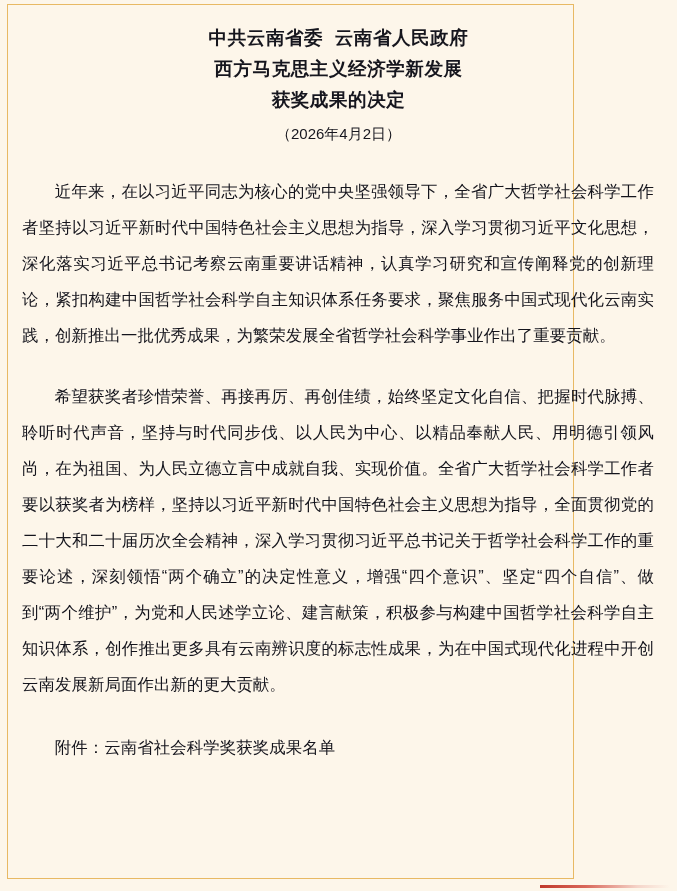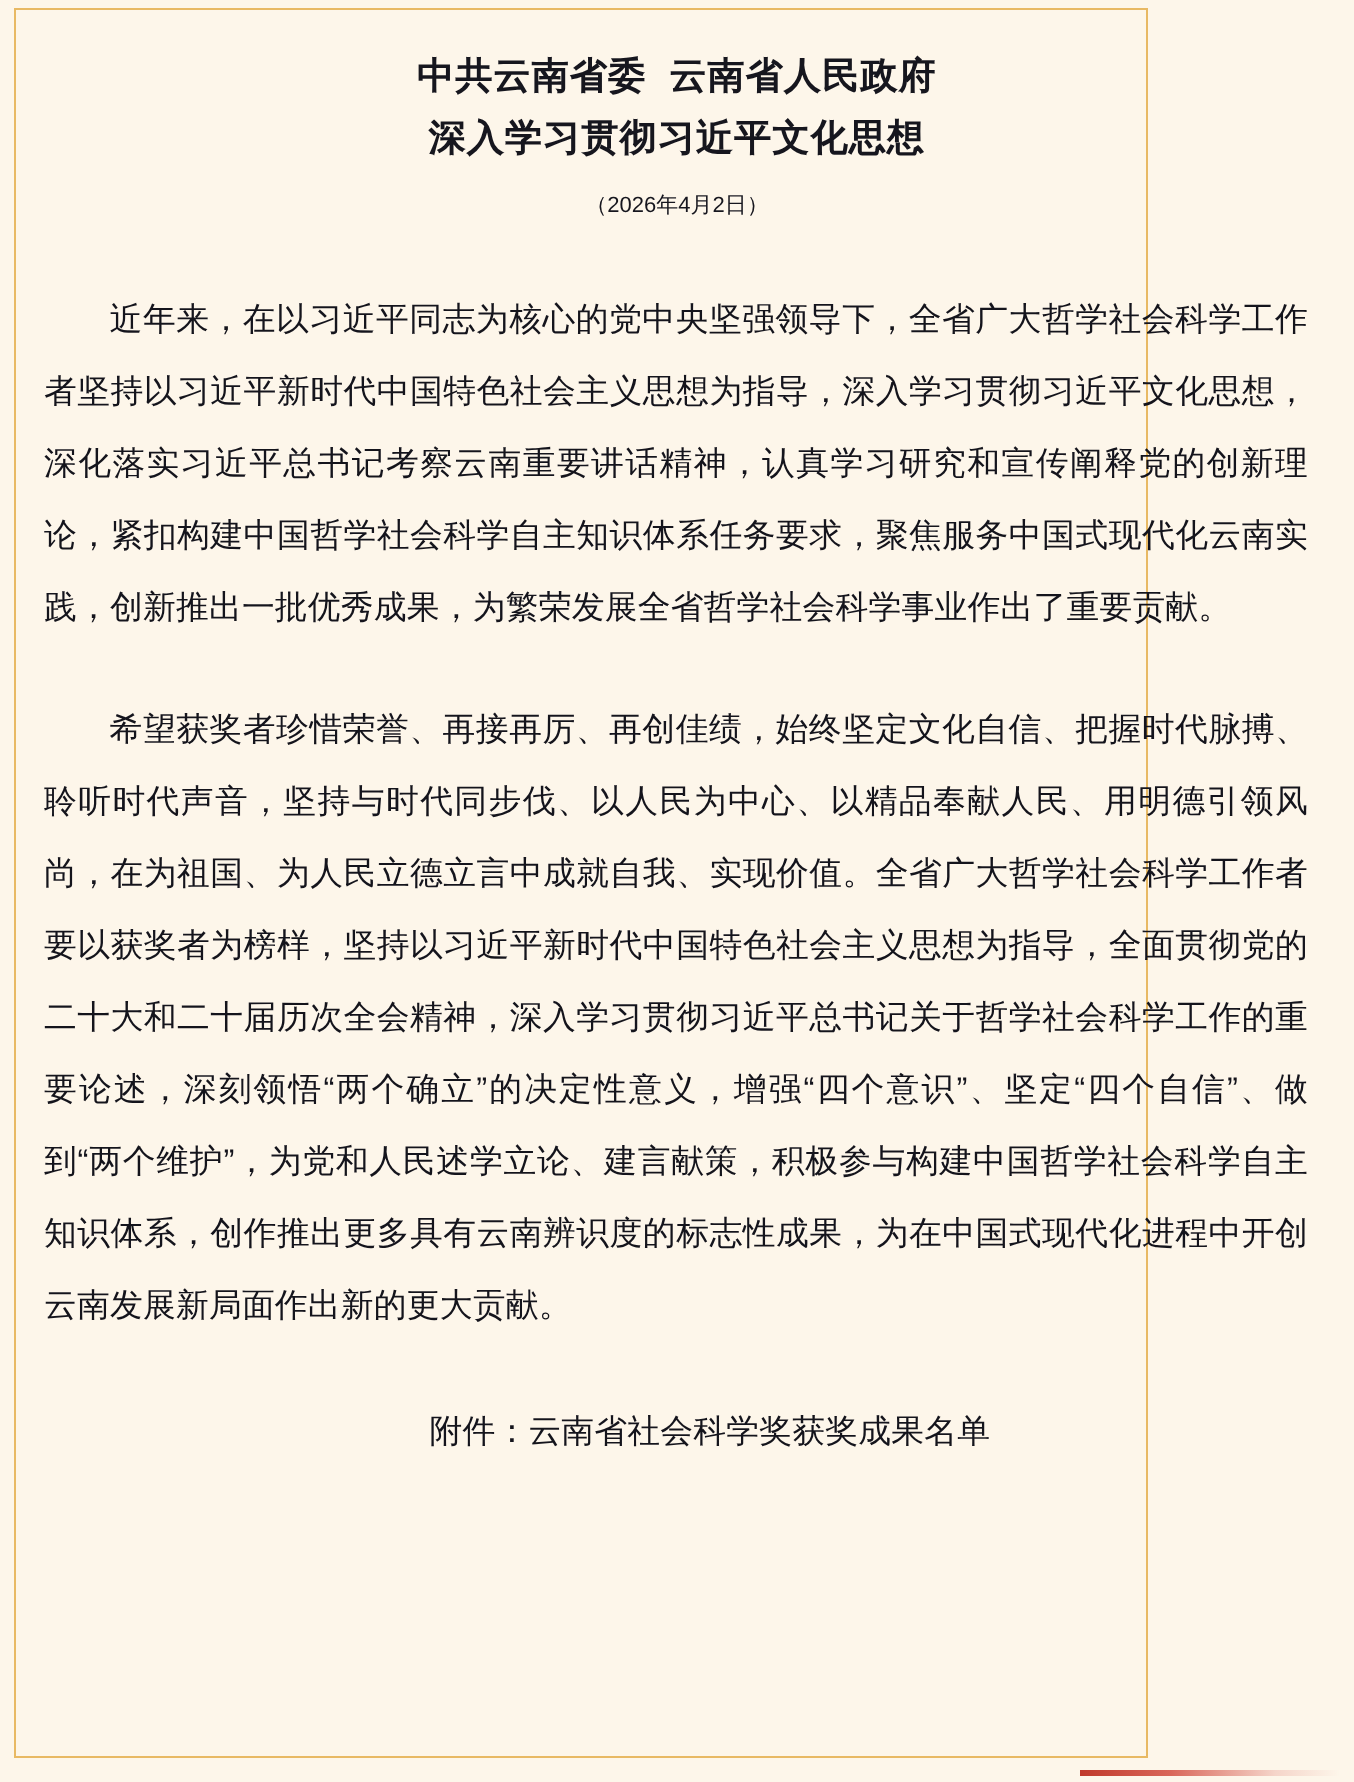--- a/index.html
+++ b/index.html
@@ -65,21 +65,21 @@
   }
   .doc-title-line {
     font-size: 18.5px;
     font-weight: bold;
     color: #16161e;
     line-height: 31px;
     letter-spacing: 0.6px;
     white-space: pre;
   }
   .doc-date-line {
-    font-size: 11px;
+    font-size: 15px;
     font-weight: normal;
     color: #16161e;
     line-height: 30px;
     margin-top: 4px;
     letter-spacing: 0px;
   }
 
   .doc-paragraphs {
     margin-top: 24px;
   }
@@ -97,35 +97,35 @@
   .doc-paragraph:last-child {
     margin-bottom: 16px;
   }
   .doc-attachment {
     font-size: 16.4px;
     color: #14141c;
     line-height: 28.6px;
     text-indent: 2em;
     margin: 31px 0 0 0;
     letter-spacing: 0.1px;
-    text-align: center;
   }
 </style>
 </head>
 <body>
 
 <div id="document-page">
 
   <div id="page-frame"></div>
 
   <div id="document-body">
 
     <div class="doc-title-block">
       <div class="doc-title-line">中共云南省委  云南省人民政府</div>
-      <div class="doc-title-line">深入学习贯彻习近平文化思想</div>
+      <div class="doc-title-line">西方马克思主义经济学新发展</div>
+      <div class="doc-title-line">获奖成果的决定</div>
       <div class="doc-date-line">（2026年4月2日）</div>
     </div>
 
     <div class="doc-paragraphs">
       <p class="doc-paragraph">近年来，在以习近平同志为核心的党中央坚强领导下，全省广大哲学社会科学工作者坚持以习近平新时代中国特色社会主义思想为指导，深入学习贯彻习近平文化思想，深化落实习近平总书记考察云南重要讲话精神，认真学习研究和宣传阐释党的创新理论，紧扣构建中国哲学社会科学自主知识体系任务要求，聚焦服务中国式现代化云南实践，创新推出一批优秀成果，为繁荣发展全省哲学社会科学事业作出了重要贡献。</p>
       <p class="doc-paragraph">希望获奖者珍惜荣誉、再接再厉、再创佳绩，始终坚定文化自信、把握时代脉搏、聆听时代声音，坚持与时代同步伐、以人民为中心、以精品奉献人民、用明德引领风尚，在为祖国、为人民立德立言中成就自我、实现价值。全省广大哲学社会科学工作者要以获奖者为榜样，坚持以习近平新时代中国特色社会主义思想为指导，全面贯彻党的二十大和二十届历次全会精神，深入学习贯彻习近平总书记关于哲学社会科学工作的重要论述，深刻领悟“两个确立”的决定性意义，增强“四个意识”、坚定“四个自信”、做到“两个维护”，为党和人民述学立论、建言献策，积极参与构建中国哲学社会科学自主知识体系，创作推出更多具有云南辨识度的标志性成果，为在中国式现代化进程中开创云南发展新局面作出新的更大贡献。</p>
     </div>
 
     <div class="doc-attachment">附件：云南省社会科学奖获奖成果名单</div>
 

